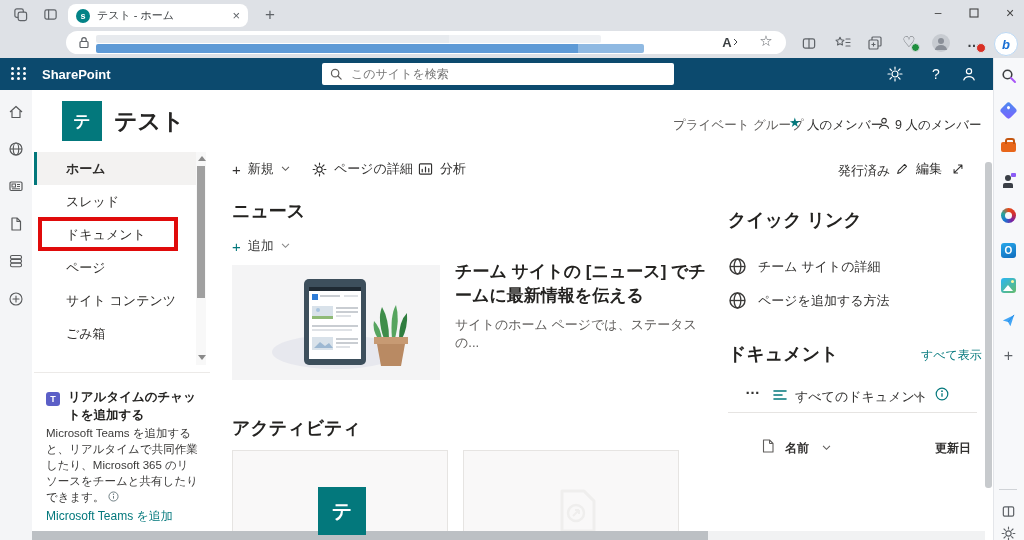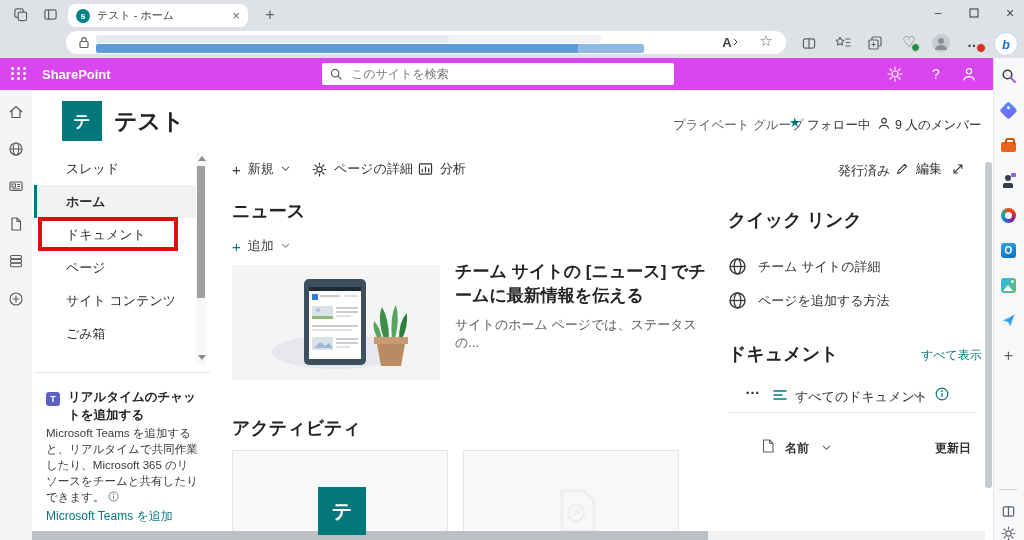--- a/index.html
+++ b/index.html
@@ -25,21 +25,21 @@
   .redact-gray{left:96px;top:35px;width:505px;height:8px;border-radius:2px;
                background:linear-gradient(90deg,#e7eaee 0 70%,#eff1f4 70% 100%);}
   .redact-blue{left:96px;top:44px;width:548px;height:9px;border-radius:2px;
                background:linear-gradient(90deg,#5e9ad6 0 88%,#8fb9e2 88% 100%);}
   .avatar-circle{width:18px;height:18px;border-radius:50%;background:#c7cbd1;overflow:hidden;}
   .badge-red{width:8px;height:8px;border-radius:50%;background:#d93025;border:1.5px solid #dee1e6;}
   .bing-circle{width:22px;height:22px;border-radius:50%;background:#fff;border:1px solid #bcd9f5;
                color:#1a6fd4;font-weight:700;font-style:italic;font-size:13px;}
 
   
-  .suitebar{left:0;top:58px;width:993px;height:32px;background:#d946ef;}
+  .suitebar{left:0;top:58px;width:993px;height:32px;background:#0c4a6e;}
   .waffle{display:grid;grid-template-columns:repeat(3,4px);grid-gap:2px;}
   .waffle span{width:3px;height:3px;background:#fff;border-radius:50%;}
   .brand{color:#fff;font-size:13px;font-weight:700;}
   .sp-search{left:322px;top:63px;width:352px;height:22px;background:#fff;border-radius:2px;
              display:flex;align-items:center;padding:0 8px;box-sizing:border-box;gap:7px;}
   .sp-search input{border:0;outline:0;flex:1;font-size:12px;font-family:inherit;color:#323130;background:transparent;}
   .suite-glyph{color:#fff;font-size:13px;}
 
   
   .edge-sidebar{left:993px;top:58px;width:31px;height:482px;background:#f7f8fa;border-left:1px solid #e4e6ea;box-sizing:border-box;}
@@ -348,32 +348,32 @@
         <path d="M8 5v6M5 8h6" stroke="#585a5c" stroke-width="1.1" stroke-linecap="round"></path>
       </svg>
   </div>
 
   <div class="abs ic site-logo">
       <span>テ</span>
     </div>
   <div class="abs site-title">テスト</div>
   <div class="abs meta-label" style="left:673px;top:117px;">プライベート グループ</div>
   <div class="abs follow-star" style="left:789px;top:115px;">★</div>
-  <div class="abs meta-dark" style="left:807px;top:117px;">フォロー中</div>
+  <div class="abs meta-dark" style="left:807px;top:117px;">人のメンバー</div>
   <div class="abs ic" style="left:876px;top:115px;width:15px;height:15px;">
     <svg width="14" height="14" viewBox="0 0 16 16">
         <circle cx="8" cy="5.3" r="2.6" fill="none" stroke="#323130" stroke-width="1.2"></circle>
         <path d="M2.8 14a5.4 4.6 0 0 1 10.4 0" fill="none" stroke="#323130" stroke-width="1.2" stroke-linecap="round"></path>
       </svg>
   </div>
   <div class="abs meta-dark" style="left:895px;top:117px;">9 人のメンバー</div>
 
   <div class="abs nav-list">
+    <div class="nav-item active">ホーム</div>
     <div class="nav-item">スレッド</div>
-    <div class="nav-item active">ホーム</div>
     <div class="nav-item">ドキュメント</div>
     <div class="nav-item">ページ</div>
     <div class="nav-item">サイト コンテンツ</div>
     <div class="nav-item">ごみ箱</div>
   </div>
   <div class="abs nav-scroll-track"></div>
   <div class="abs scroll-arrow" style="left:198px;top:156px;border-bottom:5px solid #8a8a8a;"></div>
   <div class="abs nav-scroll-thumb"></div>
   <div class="abs scroll-arrow" style="left:198px;top:355px;border-top:5px solid #8a8a8a;"></div>
   <div class="abs annotation"></div>

